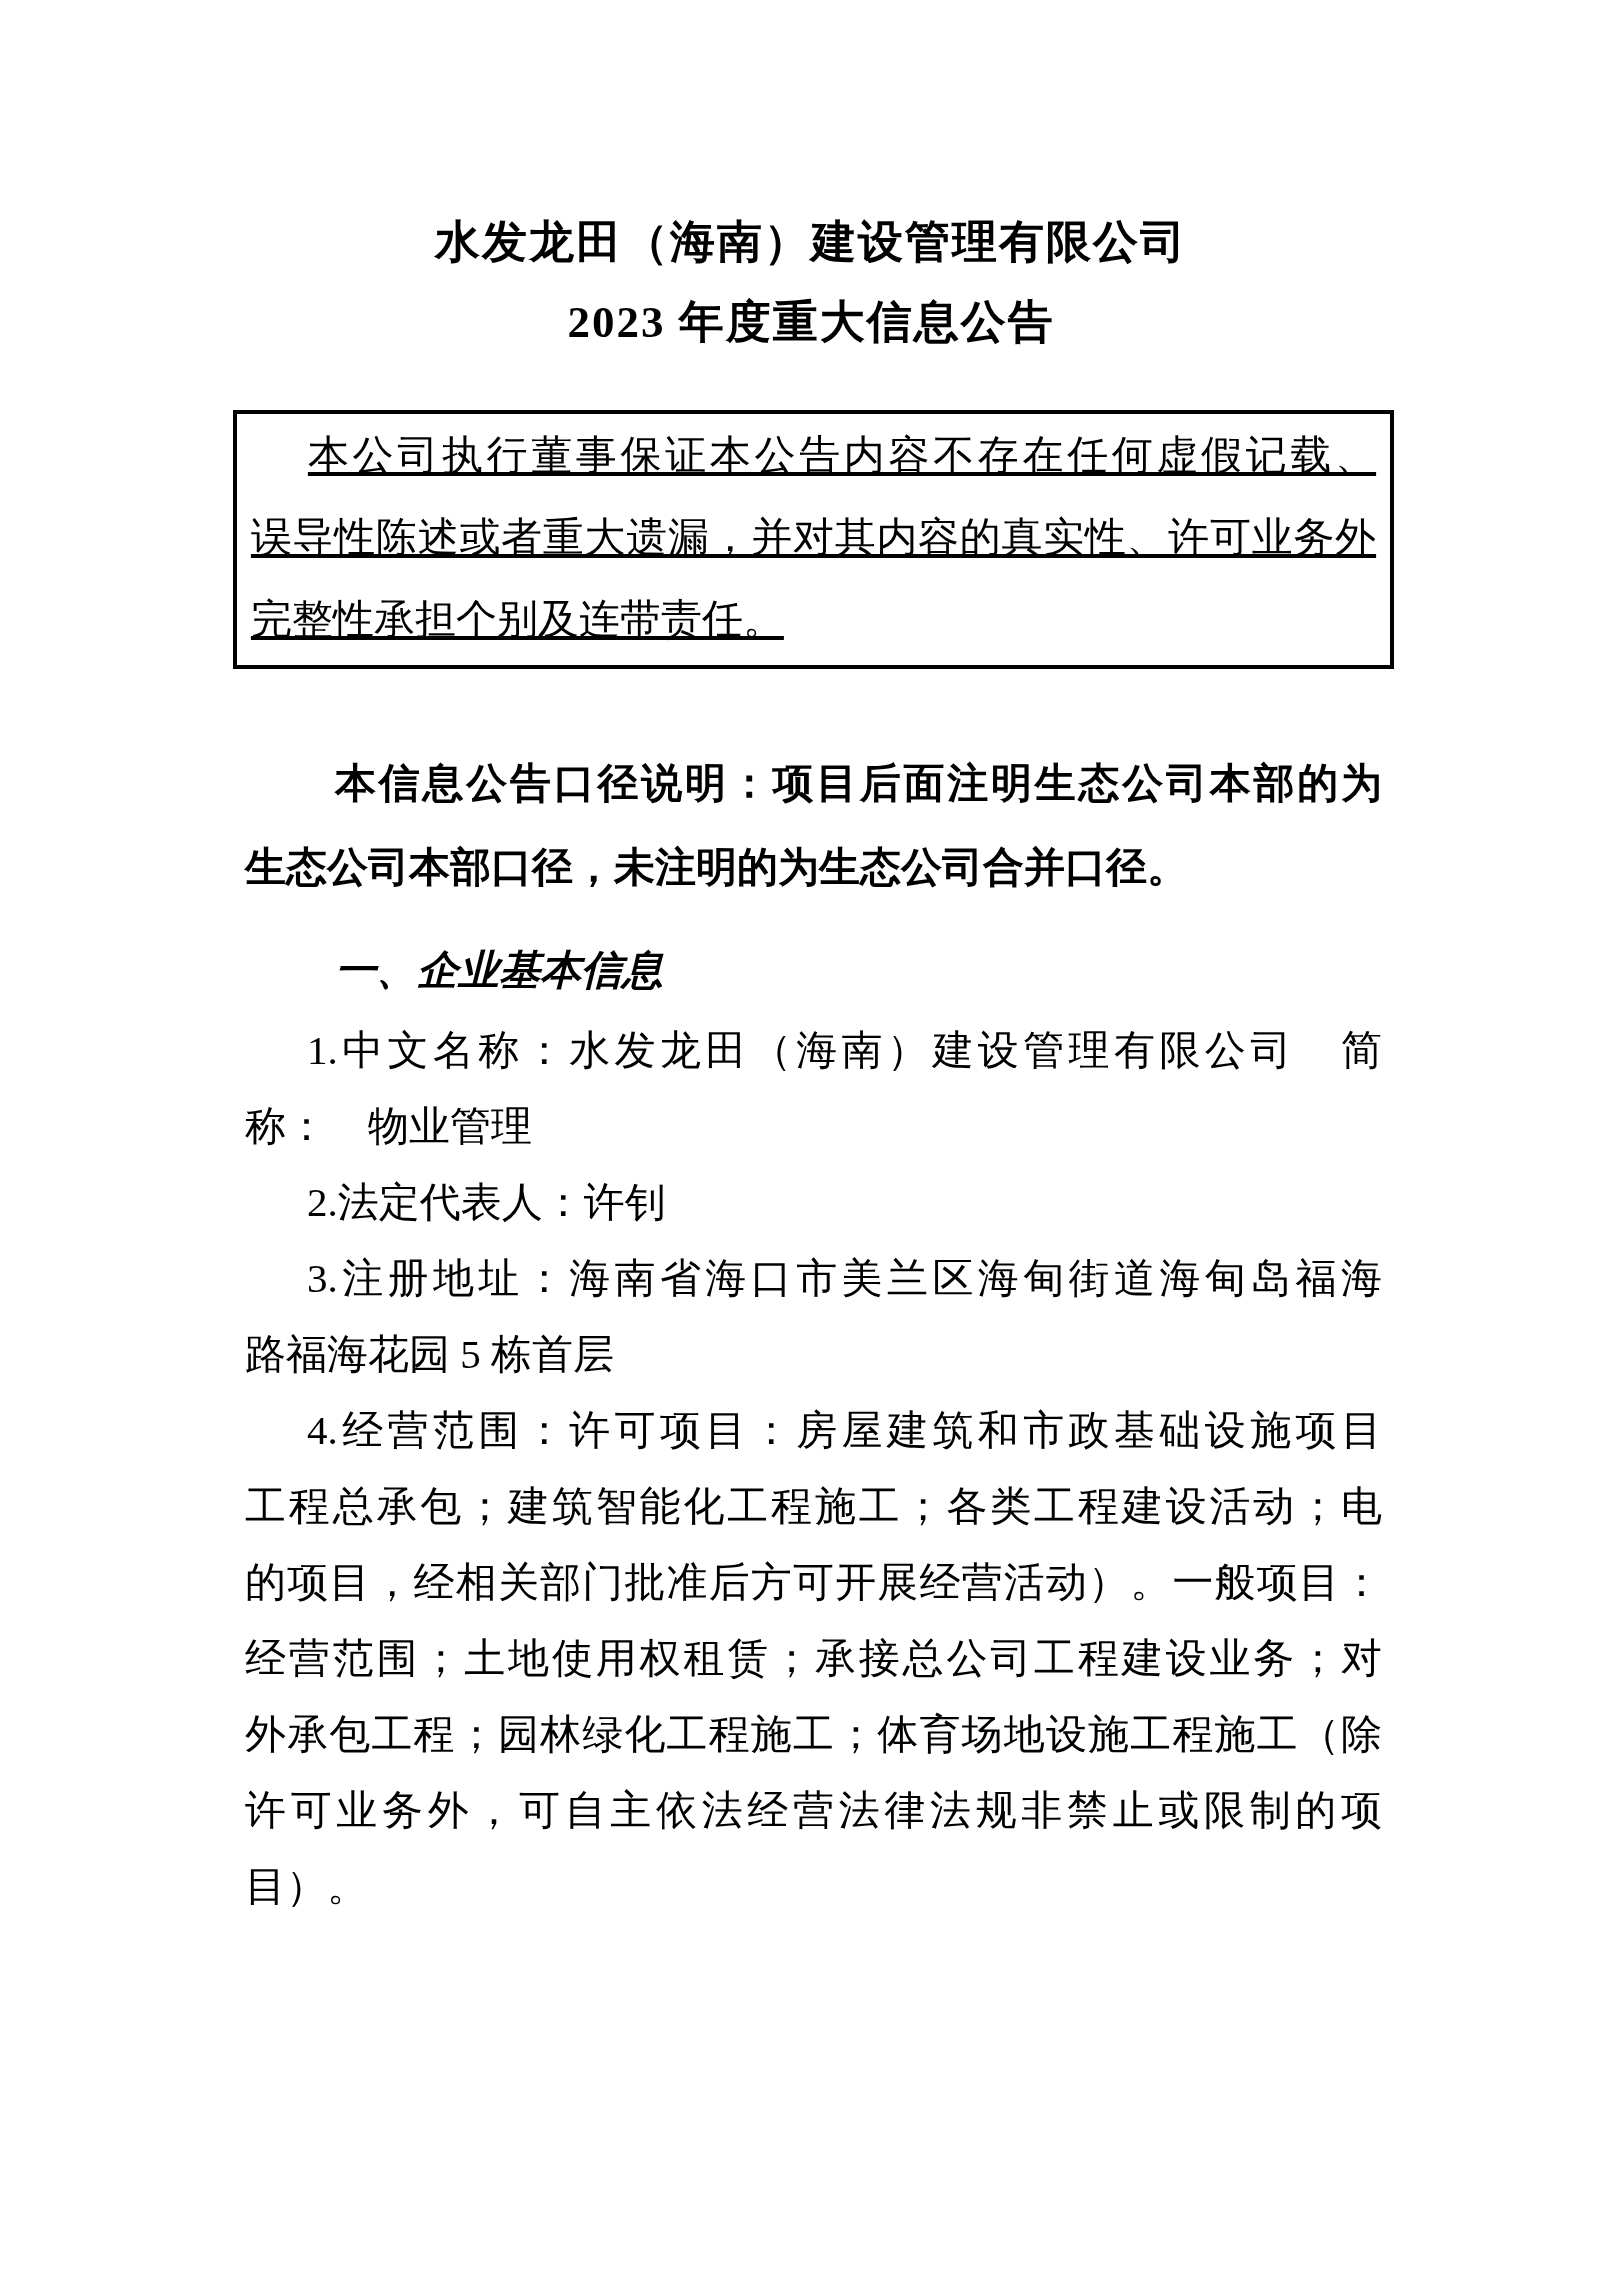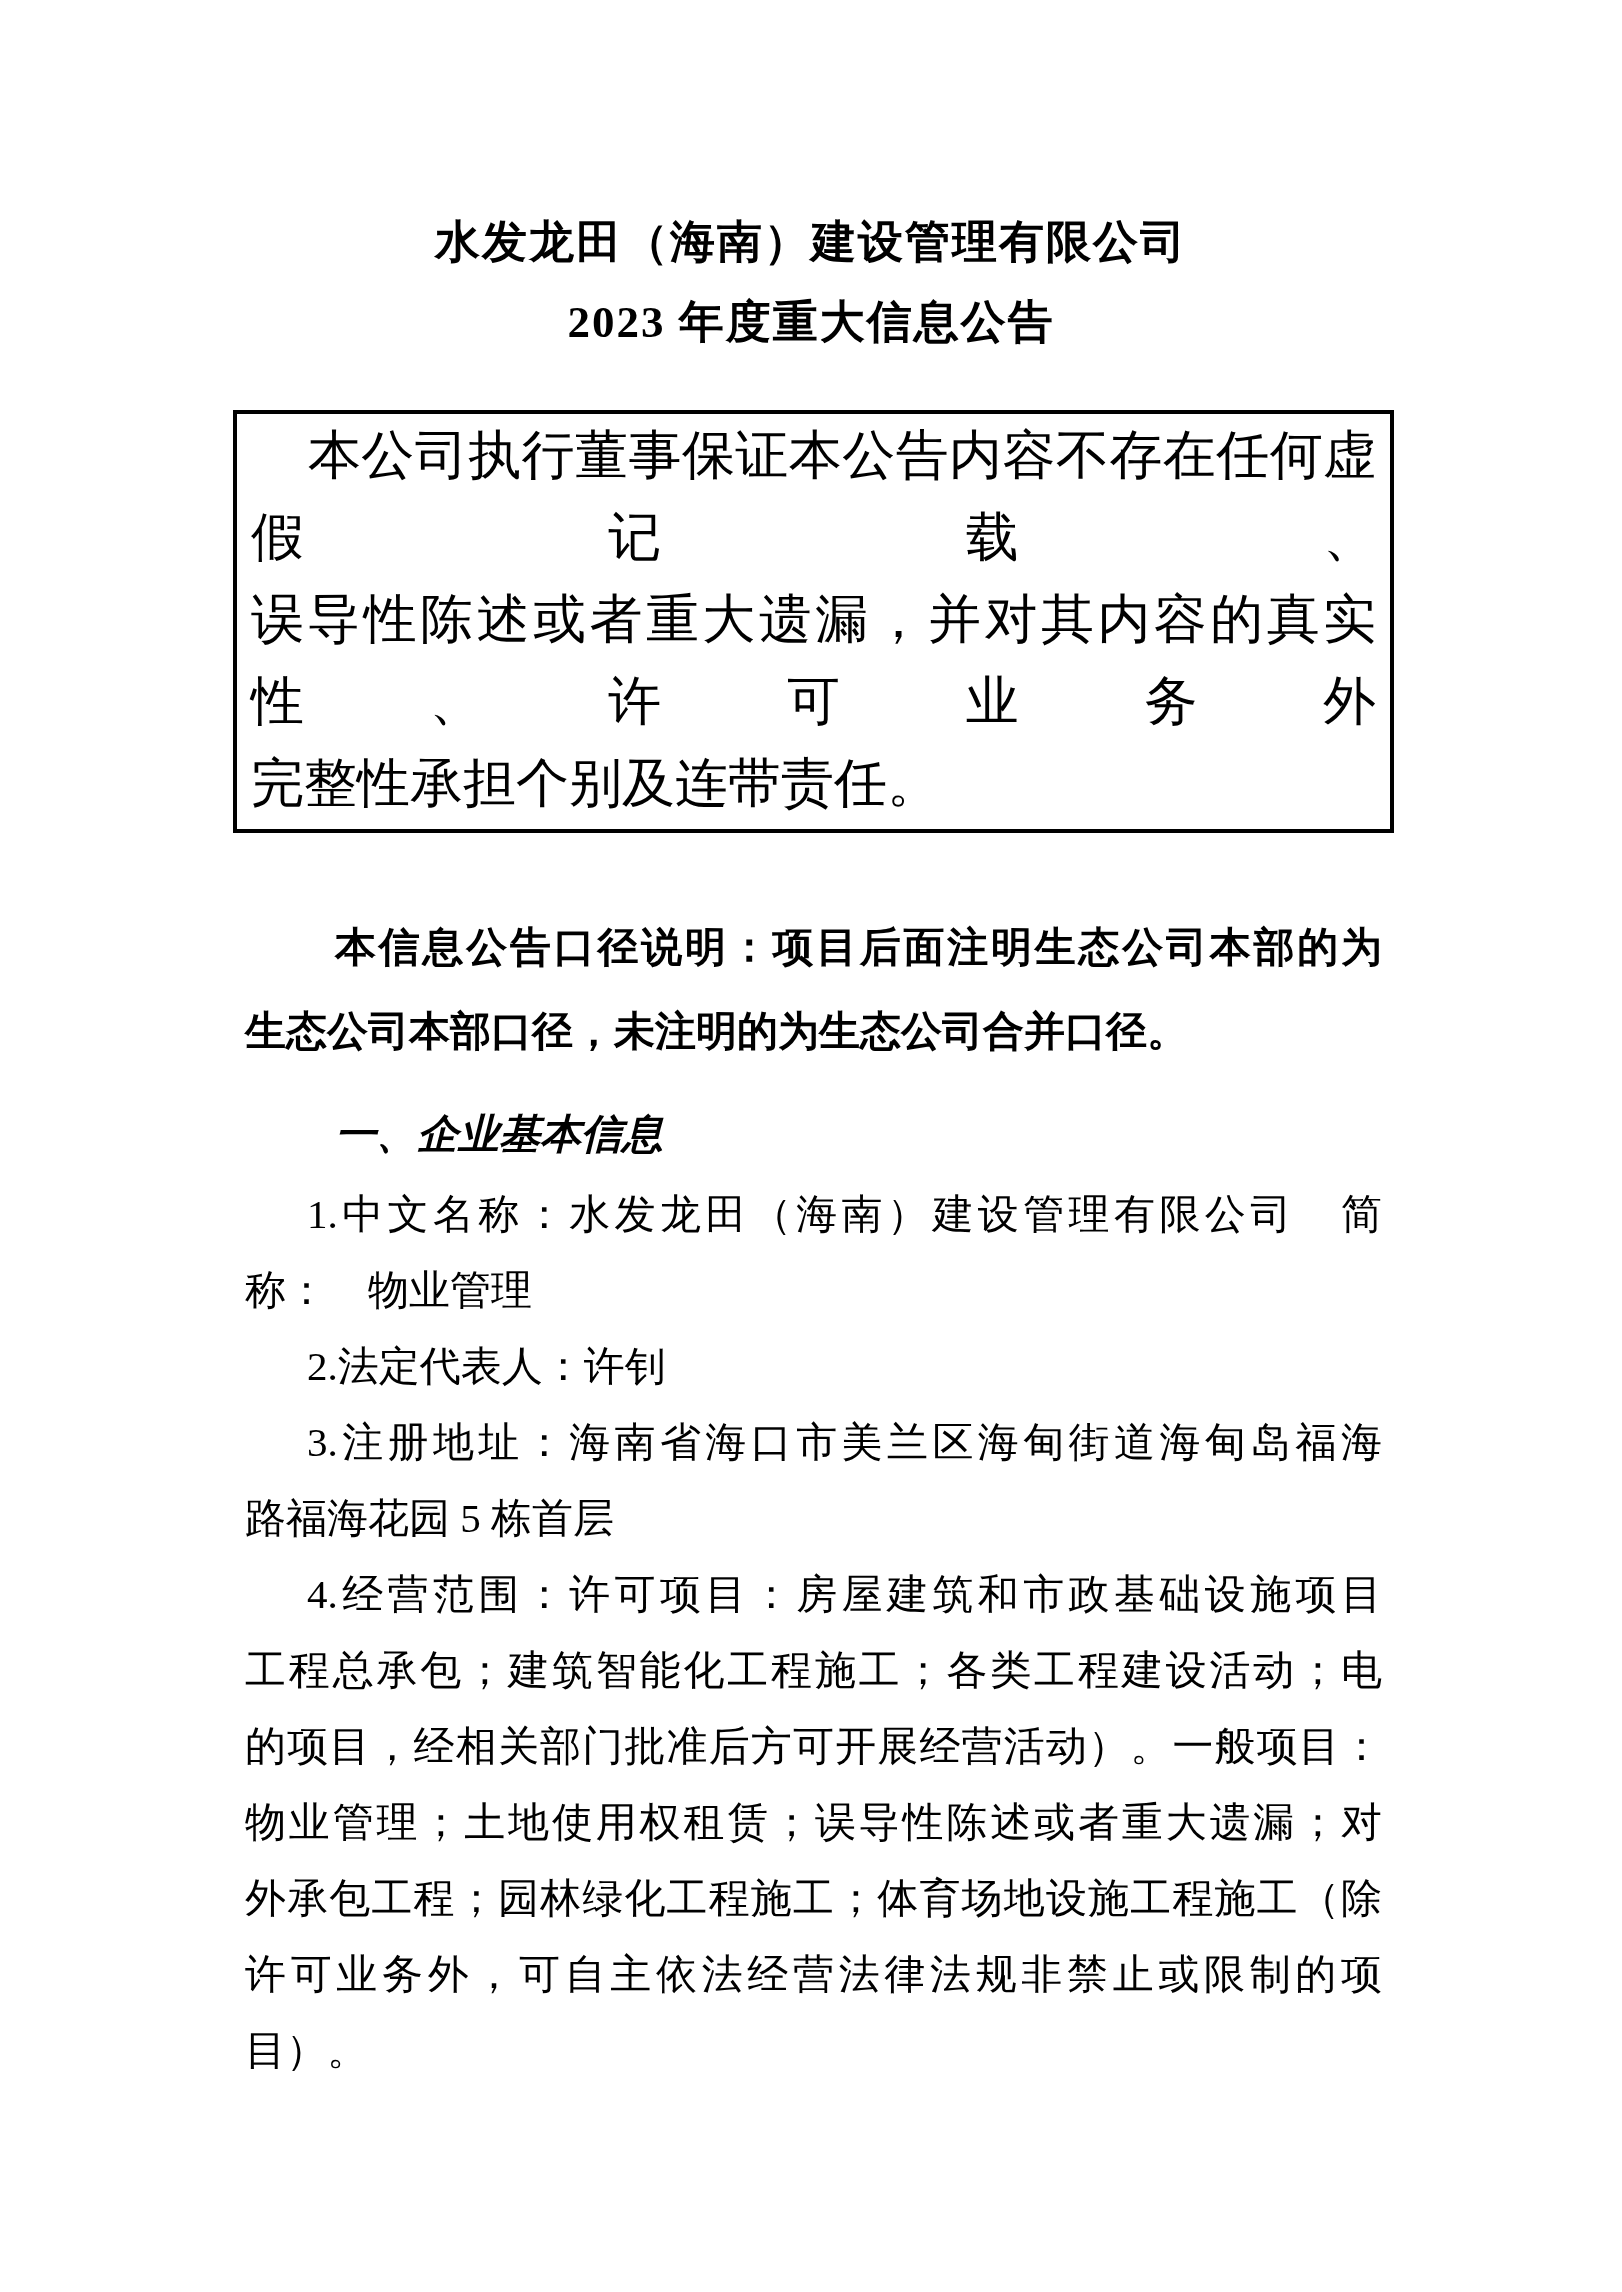--- a/index.html
+++ b/index.html
@@ -29,24 +29,25 @@
   .content {
     margin: 0 240px 0 245px; 
   }
   .box {
     margin: 61px -11.8px 0 -11.8px;   
     border: 4.9px solid #000000;
     padding: 0 13.7px 5.9px 13.7px;
     box-sizing: border-box;
   }
   .bl {                            
-    font-size: 53px;
+    font-size: 41px;
     line-height: 82px;
     text-align: justify;
     text-align-last: left;
+    text-decoration: underline;
   }
   .line {
     font-size: 41px;
     line-height: 76px;
     text-align: justify;
     text-align-last: left;
   }
   .j    { text-align-last: justify; }  
   .indb { text-indent: 57px; }         
   .ind2 { text-indent: 90px; }         
@@ -98,21 +99,21 @@
 
     <div class="item">
       <div class="line indn j">3.注册地址：海南省海口市美兰区海甸街道海甸岛福海</div>
       <div class="line">路福海花园 5 栋首层</div>
     </div>
 
     <div class="item">
       <div class="line indn j">4.经营范围：许可项目：房屋建筑和市政基础设施项目</div>
       <div class="line j">工程总承包；建筑智能化工程施工；各类工程建设活动；电</div>
       <div class="line j">的项目，经相关部门批准后方可开展经营活动）。一般项目：</div>
-      <div class="line j">物业管理；土地使用权租赁；误导性陈述或者重大遗漏；对</div>
+      <div class="line j">经营范围；土地使用权租赁；承接总公司工程建设业务；对</div>
       <div class="line j">外承包工程；园林绿化工程施工；体育场地设施工程施工（除</div>
       <div class="line j">许可业务外，可自主依法经营法律法规非禁止或限制的项</div>
       <div class="line">目）。</div>
     </div>
 
   </div>
 </div>
 
 
 </body></html>

